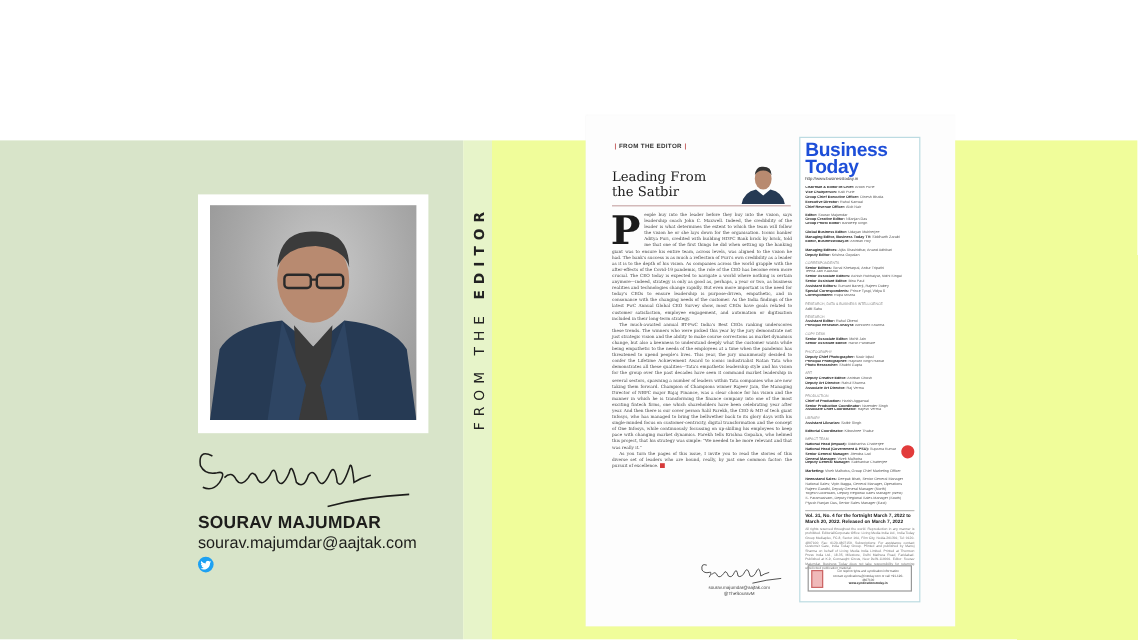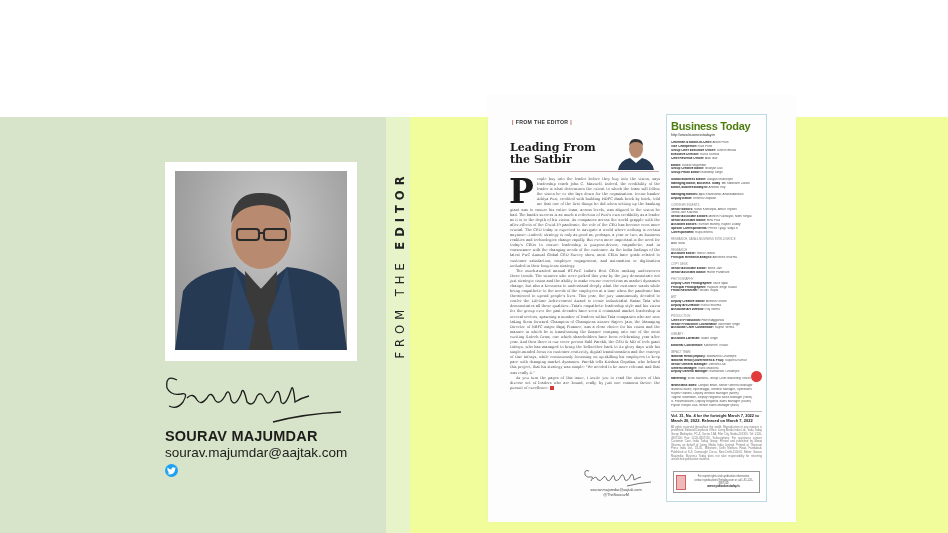--- a/index.html
+++ b/index.html
@@ -27,36 +27,36 @@
 
   .signature { position: absolute; left: 163px; top: 368px; width: 180px; height: 60px; }
   .author-name { position: absolute; left: 165px; top: 428px; font-size: 14.5px; font-weight: bold; color: #1d1d1b; letter-spacing: 0.2px; }
   .author-email { position: absolute; left: 165px; top: 445px; font-size: 13.5px; color: #1d1d1b; }
   .twitter { position: absolute; left: 165px; top: 464px; width: 13px; height: 13px; border-radius: 50%; background: #1da1f2;
     display: flex; align-items: center; justify-content: center; }
 
   .page { position: absolute; left: 488px; top: 96px; width: 308px; height: 426px; background: #fdfdfd; box-shadow: 0 0 1px rgba(0,0,0,0.06); }
   .section-tag { position: absolute; left: 22px; top: 23px; font-size: 5.2px; font-weight: bold; color: #333; letter-spacing: 0.3px; }
   .section-tag .bar { color: #b44; margin: 0 2px; }
-  .headline { position: absolute; left: 22px; top: 46px; width: 100px; font-family: "DejaVu Serif", serif; font-weight: bold; font-size: 11px; line-height: 12px; color: #1b1b1b; }
+  .headline { position: absolute; left: 22px; top: 46px; width: 100px; font-family: "DejaVu Serif", serif; font-weight: normal; font-size: 11px; line-height: 12px; color: #1b1b1b; }
   .mini-photo { position: absolute; left: 124px; top: 40px; width: 46px; height: 34px; overflow: hidden; }
   .head-rule { position: absolute; left: 22px; top: 75px; width: 149px; height: 1px; background: #c9a9a9; }
 
   .body-text { position: absolute; left: 22px; top: 81px; width: 150px; font-family: "DejaVu Serif", serif; font-size: 3.55px; line-height: 5.1px; color: #4a4a4a; text-align: justify; }
   .dropcap { float: left; font-family: "DejaVu Serif", serif; font-weight: bold; font-size: 33px; line-height: 27px; margin: 1px 3px 0 -1px; color: #1b1b1b; }
   .body-text p { margin-bottom: 0; text-indent: 6px; }
   .body-text p.first { text-indent: 0; }
   .end-mark { display: inline-block; width: 4px; height: 4px; background: #d63b3b; vertical-align: middle; }
 
   .page-sign { position: absolute; left: 95px; top: 370px; width: 70px; height: 22px; }
   .page-email { position: absolute; left: 78px; top: 392px; width: 100px; text-align: center; font-size: 3.8px; color: #444; }
   .page-handle { position: absolute; left: 78px; top: 397px; width: 100px; text-align: center; font-size: 3.8px; color: #444; }
 
   .masthead { position: absolute; left: 178px; top: 18px; width: 101px; height: 388px; border: 1px solid #bcdbe2; background: #fff; padding: 4px 4px; overflow: hidden; }
-  .mh-title { font-size: 11px; font-weight: bold; color: #4d7c0f; letter-spacing: -0.3px; line-height: 14px; }
+  .mh-title { font-size: 16px; font-weight: bold; color: #1d4ed8; letter-spacing: -0.3px; line-height: 14px; }
   .mh-url { font-size: 3.6px; color: #333; margin-bottom: 4px; }
   .mh-group { margin-bottom: 3px; }
   .mh-line { font-size: 3.1px; line-height: 3.9px; color: #555; white-space: nowrap; overflow: hidden; }
   .mh-line b { color: #222; }
   .mh-head { font-size: 2.9px; line-height: 3.8px; color: #888; text-transform: uppercase; }
   .mh-rule { height: 0.5px; background: #bbb; margin: 3px 0; }
   .mh-bold { font-size: 4px; font-weight: bold; color: #222; line-height: 4.8px; margin-bottom: 2px; }
   .mh-small { font-size: 2.8px; line-height: 3.6px; color: #777; text-align: justify; }
   .badge { position: absolute; right: 4px; top: 256px; width: 11px; height: 11px; border-radius: 50%; background: #e23b3b; transform: rotate(-18deg); }
   .mh-footer { position: absolute; left: 6px; right: 6px; bottom: 8px; height: 22px; border: 0.5px solid #999; display: flex; align-items: center; padding: 2px; }

